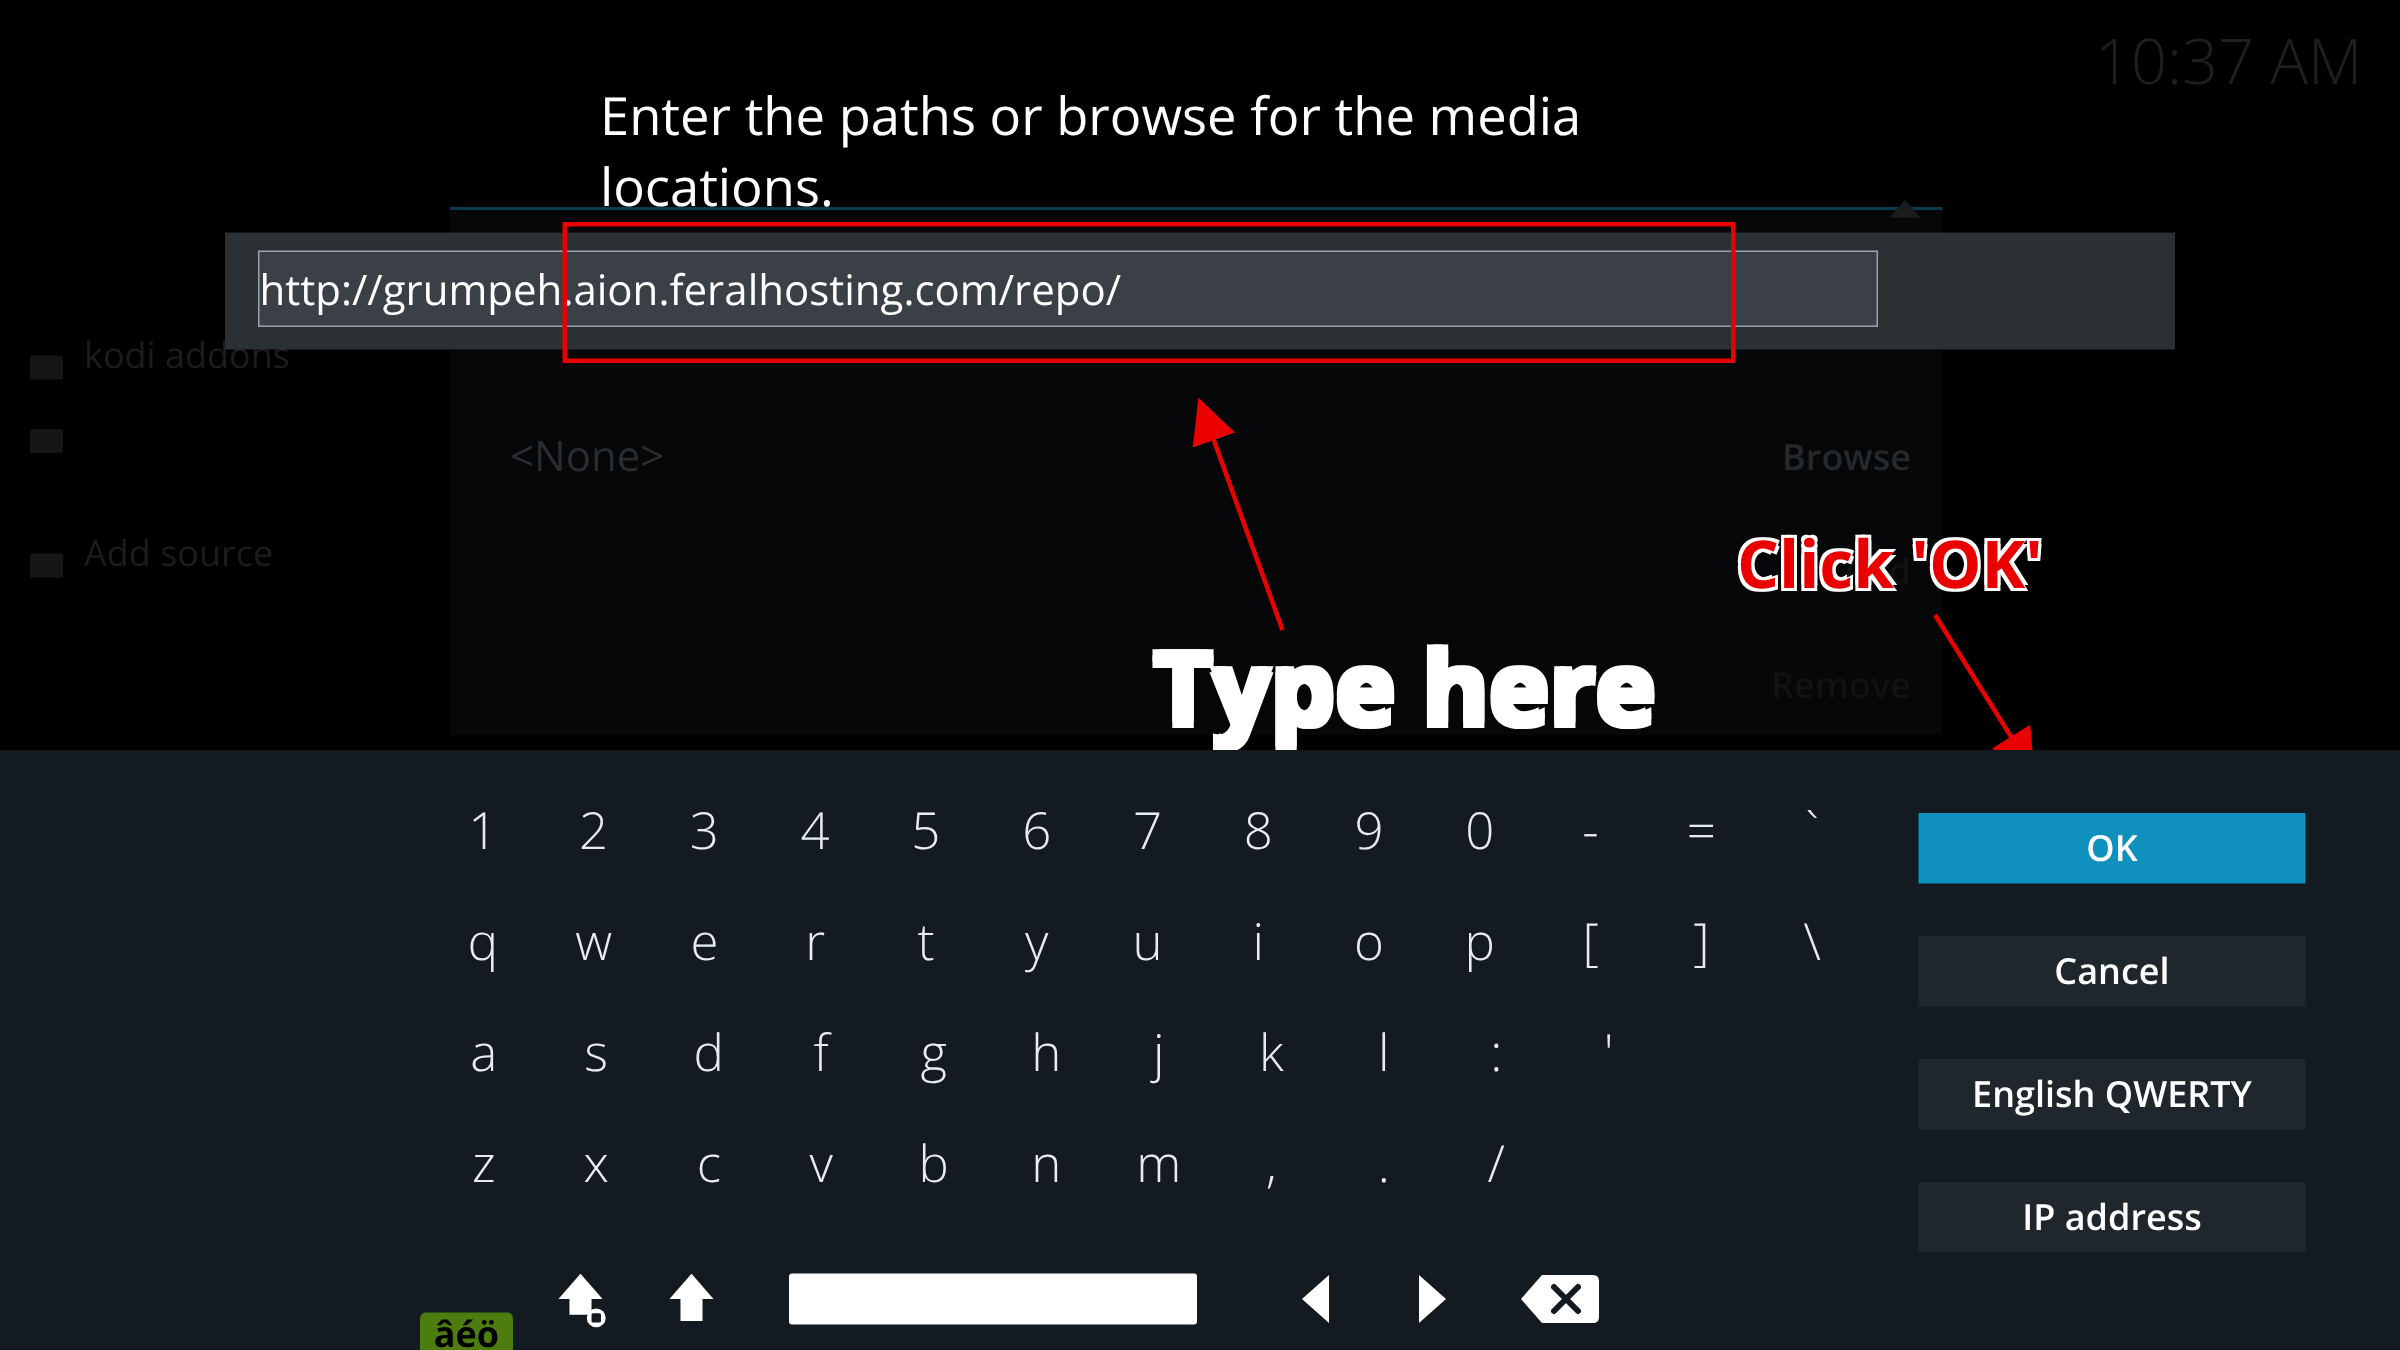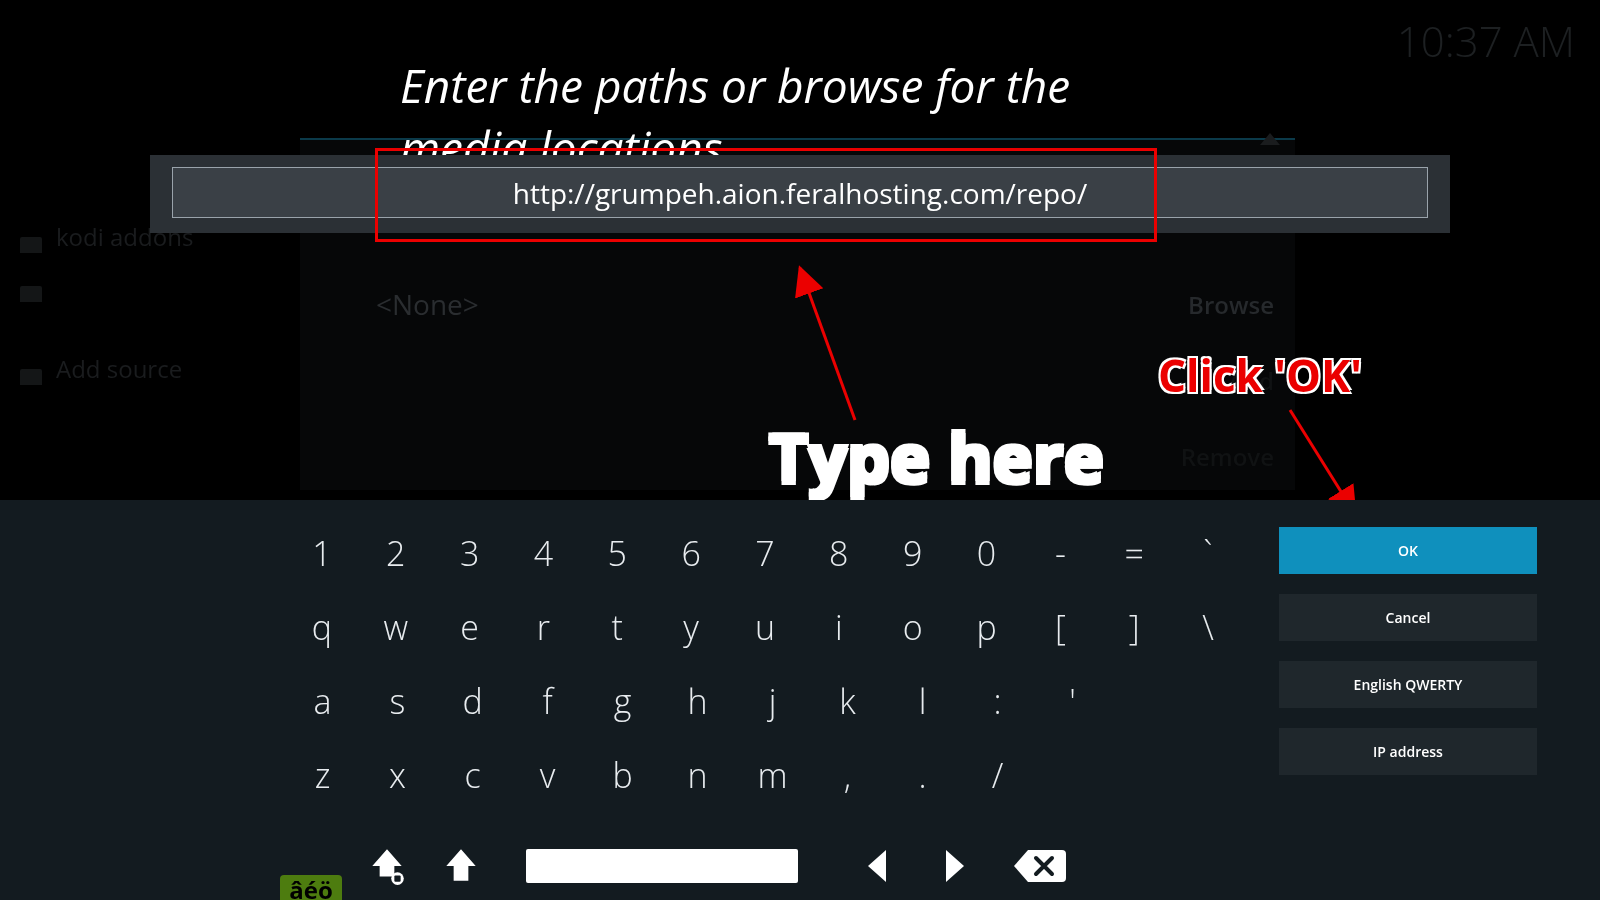--- a/index.html
+++ b/index.html
@@ -7,30 +7,30 @@
   body { position: relative; color: #fff; }
 
   
   .bg-layer { position:absolute; inset:0; background:#000; }
   .bg-title { position:absolute; left:25px; top:12px; font-size:42px; color:#202225; font-weight:400; }
   .bg-time { position:absolute; right:25px; top:12px; font-size:42px; color:#1d2022; font-weight:300; }
   .bg-side-item { position:absolute; left:20px; display:flex; align-items:flex-end; color:#1a1c1e; font-size:24px; }
   .bg-side-item .folder-icon { width:22px; height:16px; background:#141617; margin-right:14px; border-radius:2px 2px 0 0; }
   .bg-panel { position:absolute; left:300px; top:140px; width:995px; height:350px; background:#060708; }
   .bg-panel-top { position:absolute; left:300px; top:138px; width:995px; height:4px; background:#0b3a4a; }
-  .bg-none { position:absolute; left:340px; top:285px; font-size:28px; color:#2a2d30;margin-left:36px; }
+  .bg-none { position:absolute; left:340px; top:285px; font-size:28px; color:#2a2d30; }
   .bg-right-btn { position:absolute; right:326px; font-size:24px; color:#26292c; font-weight:600; }
   .bg-arrow { position:absolute; left:1260px; top:133px; width:0; height:0; border-left:10px solid transparent; border-right:10px solid transparent; border-bottom:12px solid #1a1c1e; }
 
   
-  .heading { position:absolute; left:50%; top:54px; transform:translateX(-50%); font-size:46px; font-weight:400; color:#fff;font-style:italic; }
+  .heading { position:absolute; left:50%; top:54px; transform:translateX(-50%); font-size:35px; font-weight:400; color:#fff; }
 
   
   .input-bar-outer { position:absolute; left:150px; top:155px; width:1300px; height:78px; background:#2b3035; }
-  .input-bar { position:absolute; left:172px; top:167px; width:1256px; height:51px; border:1px solid #9aa3ab; background:#3a4046; display:flex; align-items:center; justify-content:center; font-size:28px; color:#fff; }
+  .input-bar { position:absolute; left:172px; top:167px; width:1080px; height:51px; border:1px solid #9aa3ab; background:#3a4046; display:flex; align-items:center; justify-content:flex-start; font-size:28px; color:#fff; }
 
   
   .anno-box { position:absolute; left:375px; top:148px; width:782px; height:94px; border:3px solid #eb0000; }
   .anno-text-type { position:absolute; left:769px; top:410px; font-size:68px; font-weight:700; color:#ffffff; text-shadow:-2px -2px 0 #fff,2px -2px 0 #fff,-2px 2px 0 #fff,2px 2px 0 #fff; }
   .anno-text-click { position:absolute; left:1158px; top:345px; font-size:44px; font-weight:700; color:#eb0000; text-shadow:-2px -2px 0 #fff,2px -2px 0 #fff,-2px 2px 0 #fff,2px 2px 0 #fff; }
 
   
   .kbd-panel { position:absolute; left:0; top:500px; width:1600px; height:400px; background:#131b20; }
   .kbd-grid { position:absolute; left:285px; top:516px; width:960px; }
   .kbd-row { display:flex; height:74px; align-items:center; }
@@ -42,21 +42,21 @@
   .shift-lock, .shift { width:42px; height:42px; margin-right:32px; position:relative; }
   .shift svg, .shift-lock svg { width:42px; height:42px; }
   .spacebar { width:272px; height:34px; background:#fff; border-radius:2px; margin:0 40px 0 12px; }
   .arrow-l, .arrow-r { width:30px; height:40px; margin:0 24px; }
   .arrow-l svg, .arrow-r svg { width:30px; height:40px; }
   .backspace { width:52px; height:40px; margin-left:20px; }
   .backspace svg { width:52px; height:40px; }
 
   
   .right-btns { position:absolute; right:63px; top:527px; width:258px; display:flex; flex-direction:column; gap:20px; }
-  .btn { width:258px; height:47px; background:#1f272c; display:flex; align-items:center; justify-content:center; font-size:14px; font-weight:600; color:#fff; cursor:pointer; }
+  .btn { width:258px; height:47px; background:#1f272c; display:flex; align-items:center; justify-content:center; font-size:24px; font-weight:600; color:#fff; cursor:pointer;margin-top:15px; }
   .btn.primary { background:#0f90bd; }
 
   
   .anno-svg { position:absolute; left:0; top:0; width:1600px; height:900px; pointer-events:none; }
 </style>
 </head>
 <body>
 
 <div class="bg-layer">
   <div class="bg-time">10:37 AM</div>

